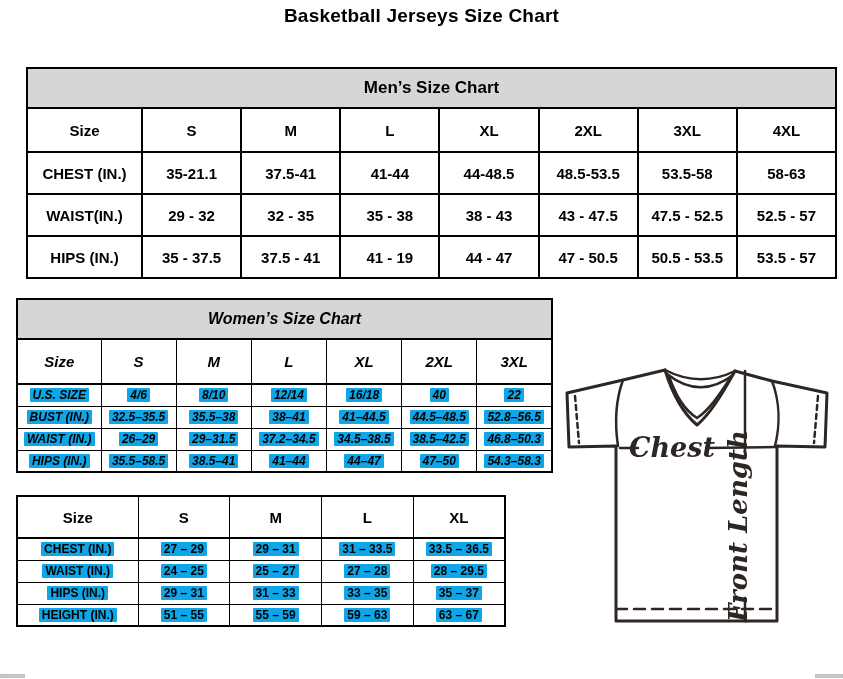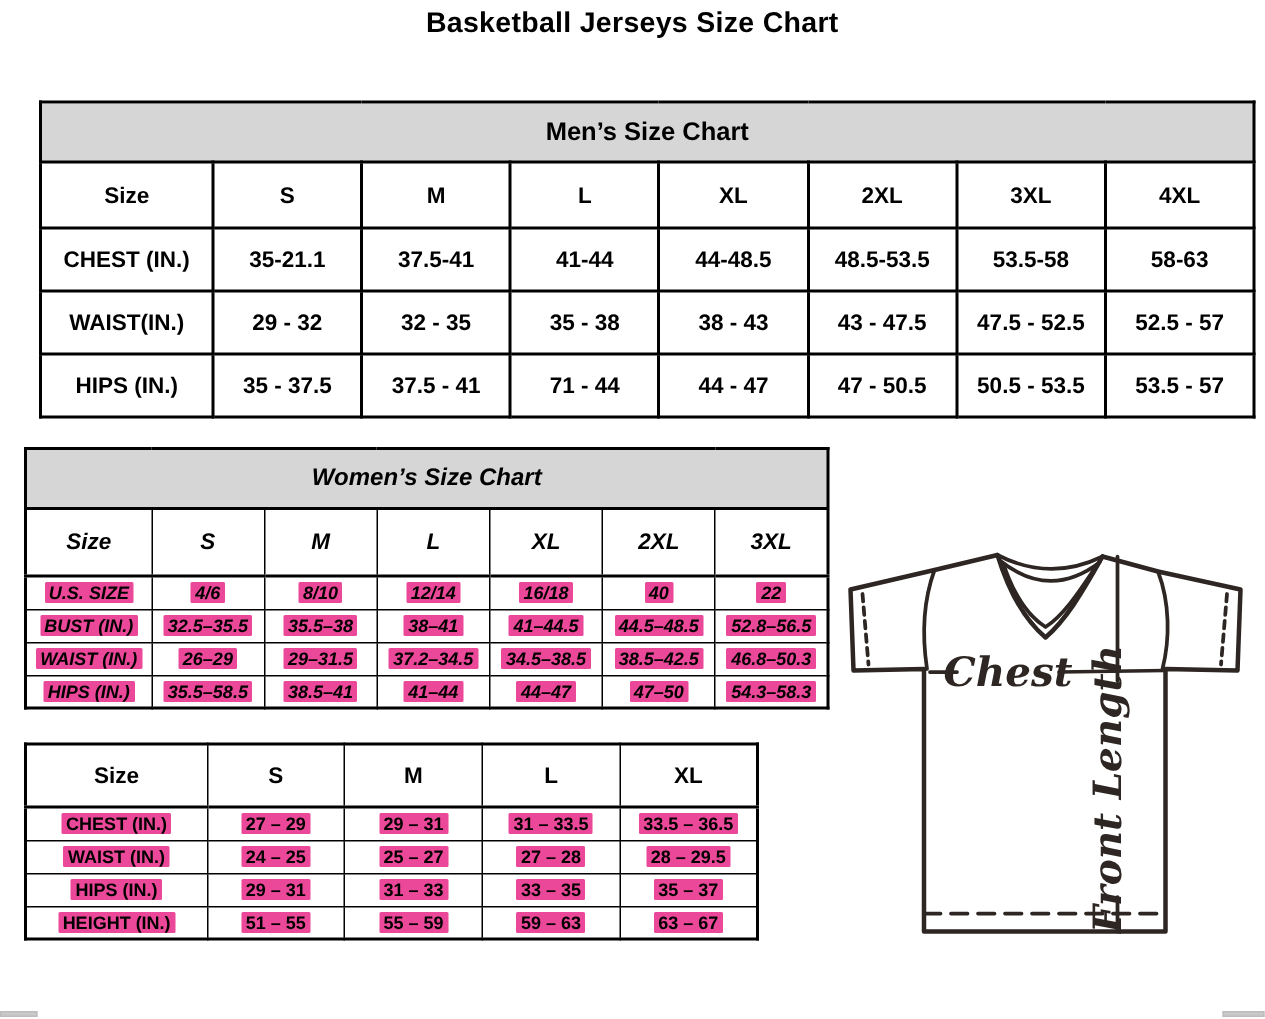--- a/index.html
+++ b/index.html
@@ -9,21 +9,21 @@
     background:#ffffff; color:#000;
     font-family:"Liberation Sans","DejaVu Sans",sans-serif;
   }
   .page-title {
     position:absolute; top:5px; left:0; width:100%;
     text-align:center; font-size:19px; font-weight:bold; letter-spacing:0.2px;
   }
   table { position:absolute; border-collapse:collapse; table-layout:fixed; border:2px solid #000; }
   td, th { border:1px solid #000; text-align:center; vertical-align:middle; font-weight:bold; padding:0; overflow:hidden; }
   .cap td { background:#d6d6d6; border-bottom-width:2px; }
-  .hl { background:#ec4899; padding:0 3px; border-radius:1px; }
+  .hl { background:#0ea5e9; padding:0 3px; border-radius:1px; }
 
   
   #mens { left:16px; top:67px; width:811px;margin-left:10px; }
   #mens td, #mens th { border-width:2px; font-size:15px; }
   #mens .cap td { height:40px; font-size:17px; }
   #mens .size-row th { height:44px; }
   #mens .data-row td { height:42px; }
 
   
   #womens { left:16px; top:298px; width:537px;font-style:italic; }
@@ -96,21 +96,21 @@
     <td>35 - 38</td>
     <td>38 - 43</td>
     <td>43 - 47.5</td>
     <td>47.5 - 52.5</td>
     <td>52.5 - 57</td>
   </tr>
   <tr class="data-row">
     <td>HIPS (IN.)</td>
     <td>35 - 37.5</td>
     <td>37.5 - 41</td>
-    <td>71 - 44</td>
+    <td>41 - 19</td>
     <td>44 - 47</td>
     <td>47 - 50.5</td>
     <td>50.5 - 53.5</td>
     <td>53.5 - 57</td>
   </tr>
 </tbody>
   </table>
 
 <table id="womens">
   <colgroup>

